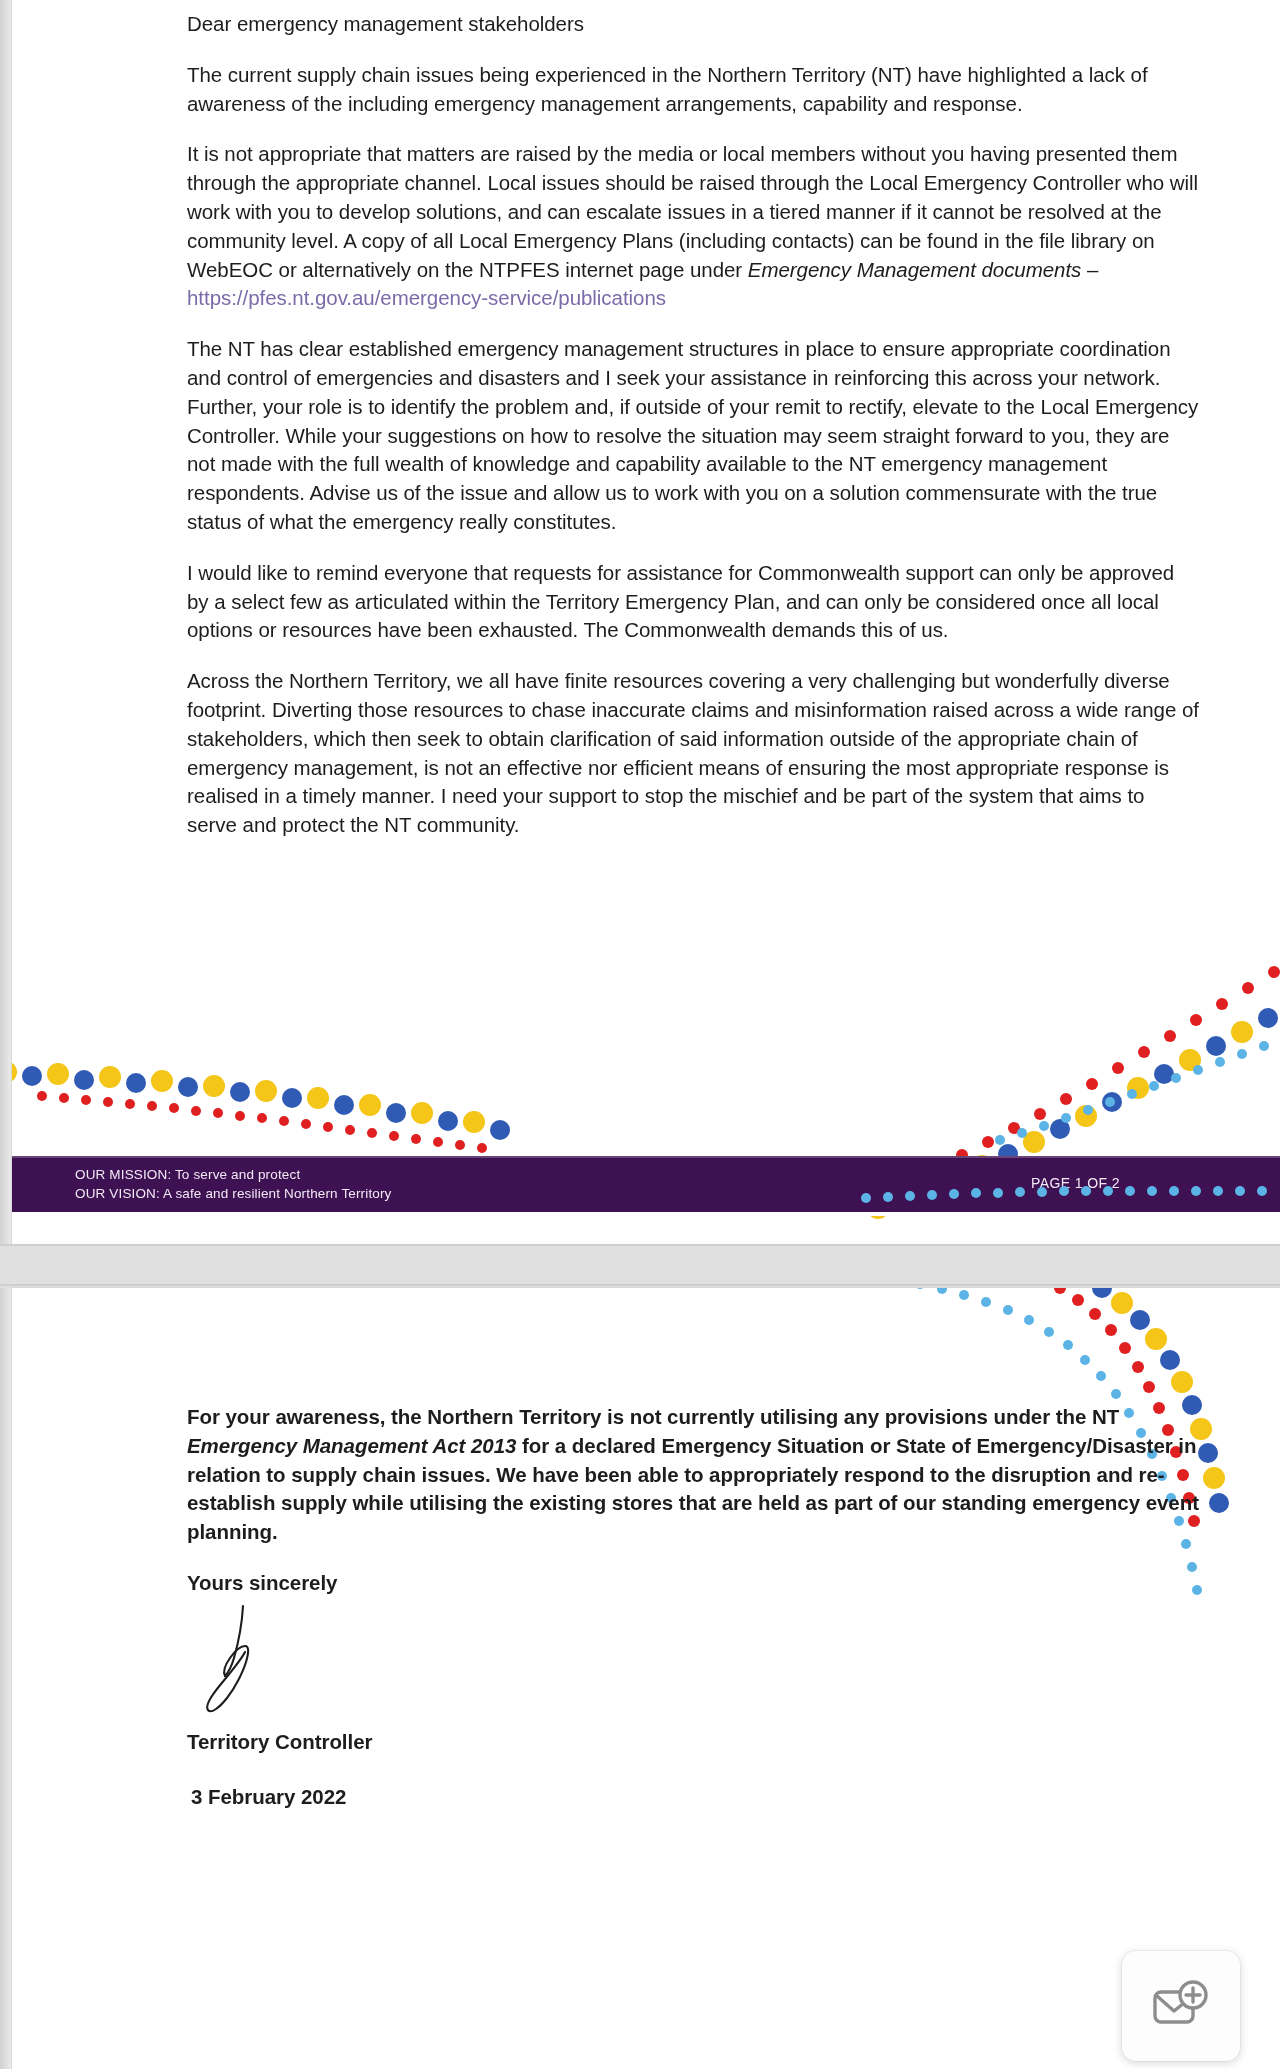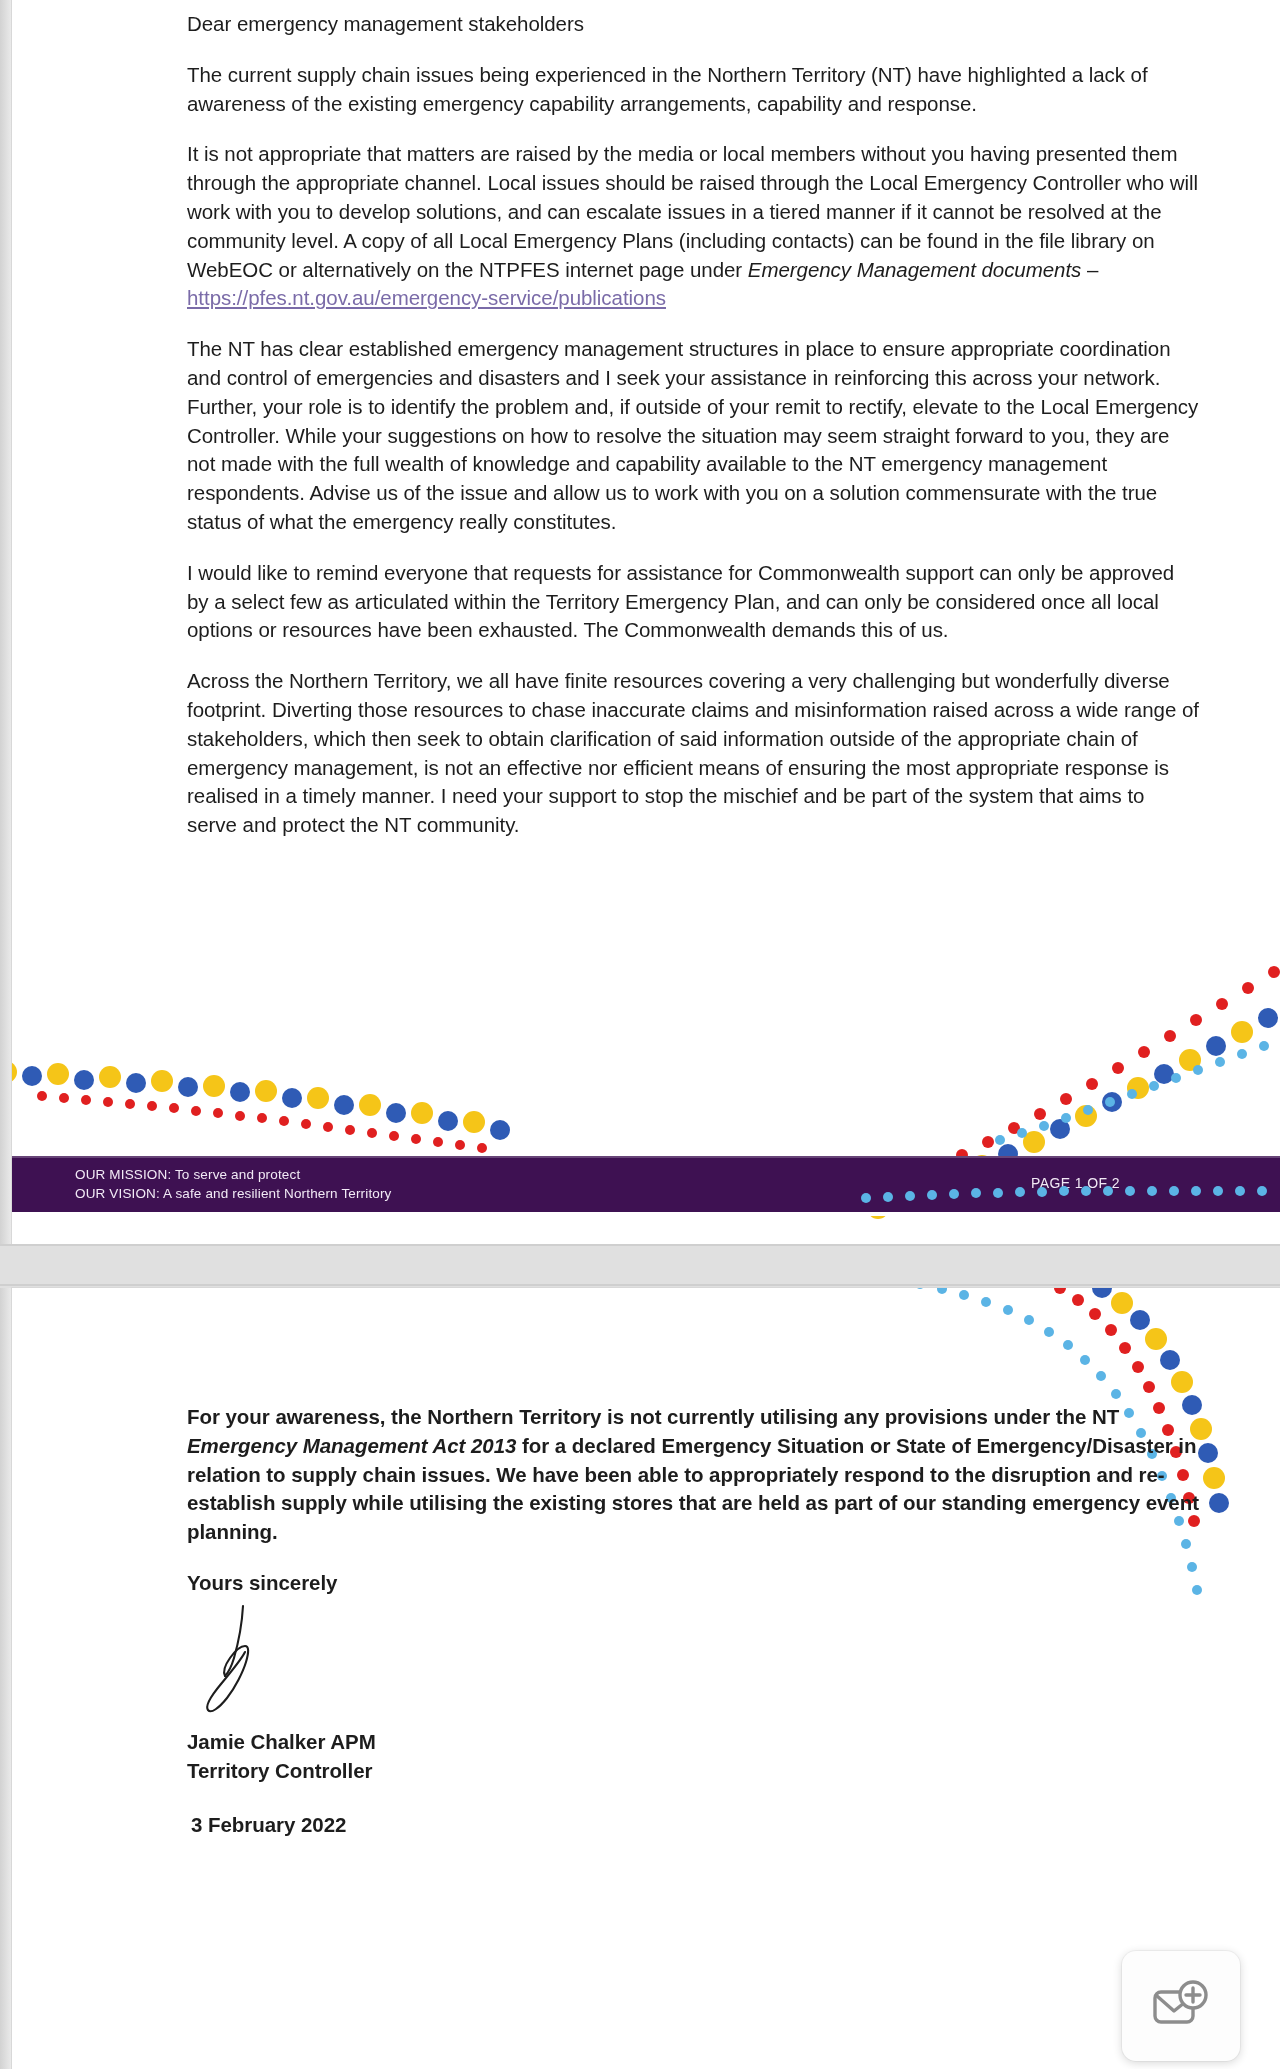--- a/index.html
+++ b/index.html
@@ -52,21 +52,20 @@
   #body1 { top: 24px; }
   #body2 { top: 1170px; font-weight: bold; }
 
   .para {
     margin: 0 0 22px 0;
     text-align: left;
   }
   .ital { font-style: italic; }
   .link {
     color: #7a6ba8;
-    text-decoration: underline;
     cursor: pointer;
   }
 
   
   .sig-hello { margin: 0 0 0 0; }
   .signature-img {
     margin: 4px 0 6px 14px;
     width: 90px; height: 120px;
   }
   .sig-name { margin: 0; }
@@ -152,21 +151,21 @@
 
   <div class="edge-shadow"></div>
   <div class="edge-shadow right"></div>
 
   <div class="page" id="page1">
 
     <div class="letter-body" id="body1">
 
       <p class="para">Dear emergency management stakeholders</p>
 
-      <p class="para">The current supply chain issues being experienced in the Northern Territory (NT) have highlighted a lack of awareness of the existing emergency capability arrangements, capability and response.</p>
+      <p class="para">The current supply chain issues being experienced in the Northern Territory (NT) have highlighted a lack of awareness of the including emergency management arrangements, capability and response.</p>
 
       <p class="para">
         <span>It is not appropriate that matters are raised by the media or local members without you having presented them through the appropriate channel.  Local issues should be raised through the Local Emergency Controller who will work with you to develop solutions, and can escalate issues in a tiered manner if it cannot be resolved at the community level.  A copy of all Local Emergency Plans (including contacts) can be found in the file library on WebEOC or alternatively on the NTPFES internet page under </span><span class="ital">Emergency Management documents</span><span> – </span><br>
         <span class="link">https://pfes.nt.gov.au/emergency-service/publications</span>
       </p>
 
       <p class="para">The NT has clear established emergency management structures in place to ensure appropriate coordination and control of emergencies and disasters and I seek your assistance in reinforcing this across your network.  Further, your role is to identify the problem and, if outside of your remit to rectify, elevate to the Local Emergency Controller.  While your suggestions on how to resolve the situation may seem straight forward to you, they are not made with the full wealth of knowledge and capability available to the NT emergency management respondents.  Advise us of the issue and allow us to work with you on a solution commensurate with the true status of what the emergency really constitutes.</p>
 
       <p class="para">I would like to remind everyone that requests for assistance for Commonwealth support can only be approved by a select few as articulated within the Territory Emergency Plan, and can only be considered once all local options or resources have been exhausted.  The Commonwealth demands this of us.</p>
 
@@ -406,21 +405,20 @@
       <div class="signature-img">
         <svg width="90" height="120" viewBox="0 0 90 120">
           <path d="M42 4 C41 22 37 42 33 56 C30 66 26 72 24 74" stroke="#1d1d1d" stroke-width="2.1" fill="none" stroke-linecap="round"></path>
           <path d="M24 74 C22 70 24 63 29 56 C34 49 40 44 44 44
                    C48 44 48 50 45 60 C42 70 34 86 26 96
                    C18 106 10 112 7 108 C4 104 10 94 20 82
                    C30 70 40 58 44 50" stroke="#1d1d1d" stroke-width="2.1" fill="none" stroke-linecap="round" stroke-linejoin="round"></path>
         </svg>
       </div>
 
-      <p class="para sig-name">Jamie Chalker APM</p>
       <p class="para sig-role">Territory Controller</p>
       <p class="para sig-date">3 February 2022</p>
     </div>
   </div>
 
   <div class="fab">
     <svg width="60" height="54" viewBox="0 0 60 54">
       <rect x="4" y="13" width="38" height="30" rx="6" ry="6" fill="none" stroke="#8d8d8d" stroke-width="3.4"></rect>
       <path d="M6 17 L23 32 L33 24" fill="none" stroke="#8d8d8d" stroke-width="3.4" stroke-linecap="round" stroke-linejoin="round"></path>
       <circle cx="42" cy="16" r="13" fill="#ffffff" stroke="#8d8d8d" stroke-width="3.4"></circle>

